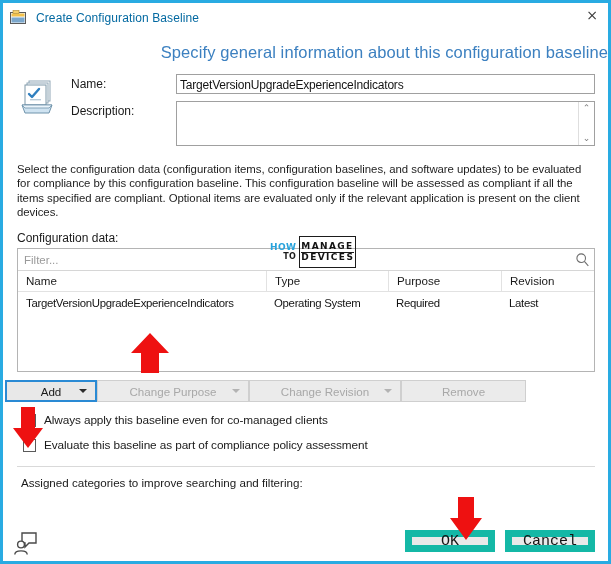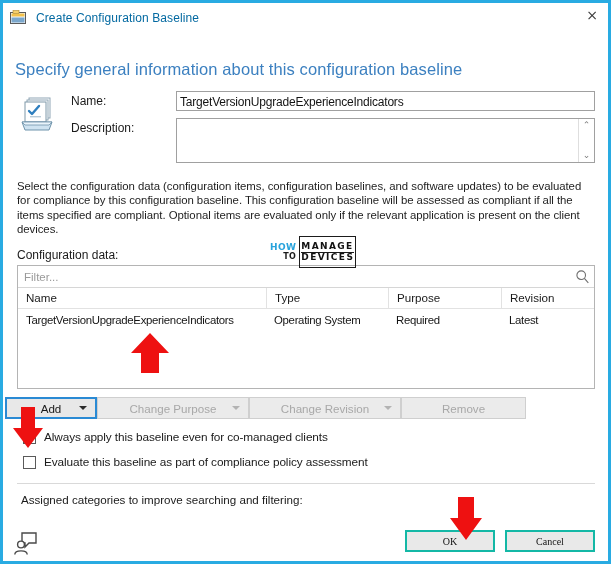--- a/index.html
+++ b/index.html
@@ -74,25 +74,26 @@
     font-size: 14px;
     color: #3b3b3b;
     display: flex;
     align-items: center;
     justify-content: center;
     font-family: "DejaVu Sans", sans-serif;
   }
 
   
   .heading {
-    margin: 28px 0 0 12px;
+    margin: 11px 0 0 12px;
     font-size: 16.5px;
     color: #3c80c0;
     letter-spacing: .1px;
     white-space: nowrap;
+    text-align: right;
   }
 
   
   .form-area {
     position: relative;
     margin-top: 12px;
     padding-left: 12px;
     padding-right: 13px;
   }
 
@@ -359,29 +360,29 @@
   .footer-btns {
     position: absolute;
     right: 13px;
     bottom: 9px;
     display: flex;
     gap: 10px;
   }
   .fbtn {
     width: 90px;
     height: 22px;
-    border: 2px solid #14b8a6;
+    border: 7px solid #14b8a6;
     background: #e9e9e9;
-    font-size: 10px;
+    font-size: 15px;
     color: #141414;
     display: flex;
     align-items: center;
     justify-content: center;
     box-sizing: border-box;
-    font-family: Liberation Serif, serif;
+    font-family: Liberation Mono, monospace;
   }
 
   
   .arrow {
     position: absolute;
     z-index: 30;
     pointer-events: none;
   }
   .arrow svg { display: block; }
 

